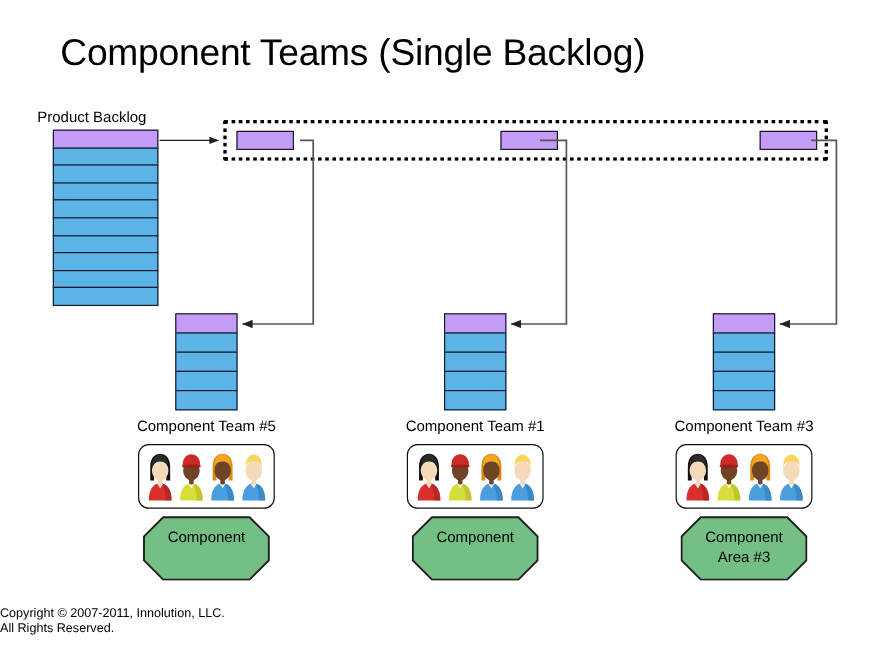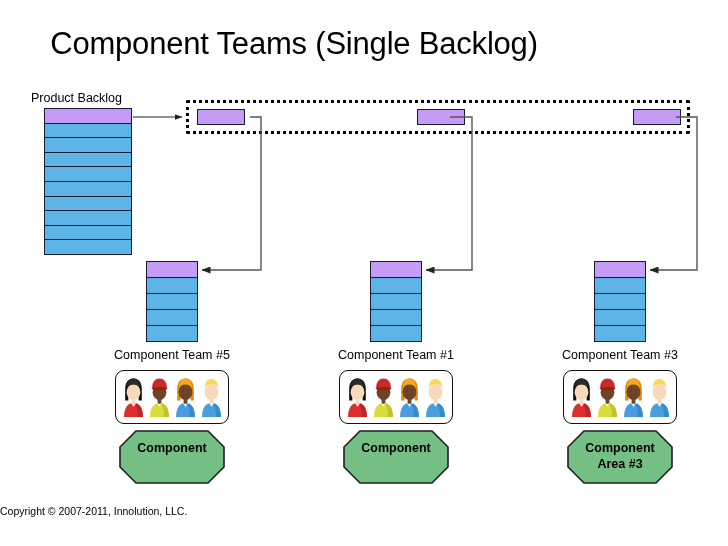--- a/index.html
+++ b/index.html
@@ -132,21 +132,20 @@
     flex: 0 0 auto;
   }
 
   
   .area-octagon {
     position: absolute;
     left: 37px;
     top: 82px;
     width: 106px;
     height: 54px;
-    font-weight: bold;
   }
   .area-octagon svg {
     position: absolute;
     left: 0; top: 0;
   }
   .area-label {
     position: absolute;
     left: 0;
     top: 10px;
     width: 106px;
@@ -380,15 +379,16 @@
       </svg>
       <div class="area-label">
         <div>Component</div>
         <div>Area #3</div>
       </div>
     </div>
   </div>
 
   <div id="copyright">
     <div>Copyright © 2007-2011,  Innolution, LLC.</div>
+    <div>All Rights Reserved.</div>
   </div>
 
 </div>
 
 </body></html>

